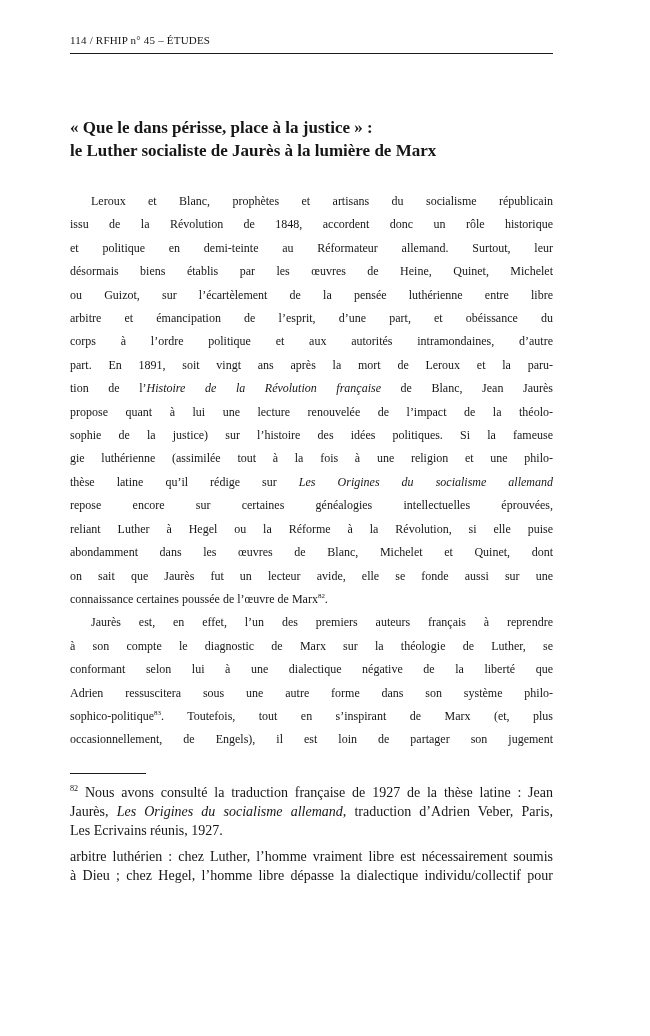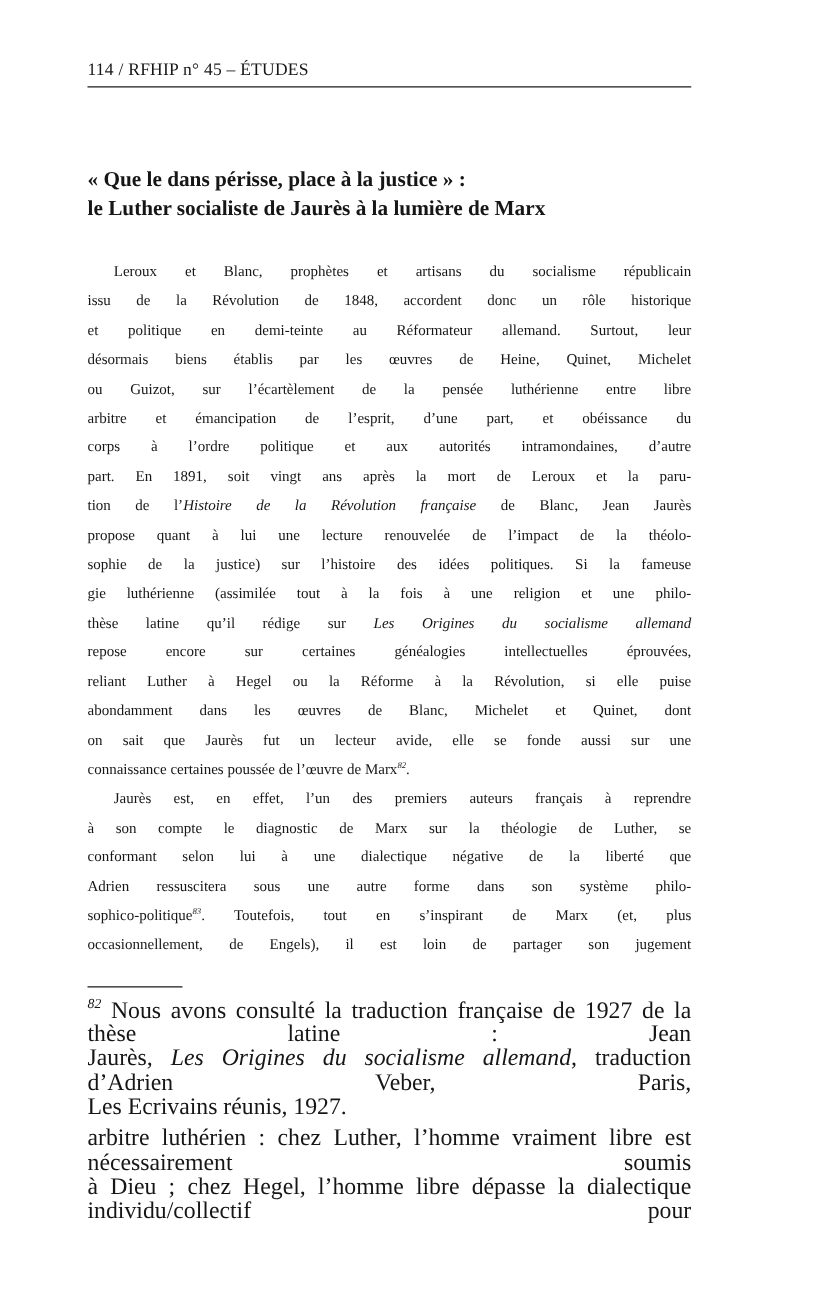--- a/index.html
+++ b/index.html
@@ -14,27 +14,26 @@
     width: 650px; height: 1036px;
     background: #ffffff;
     overflow: hidden;
   }
   .content {
     position: absolute;
     left: 70px; top: 0;
     width: 483px;
   }
   .running-head {
-    padding-top: 20px;
-    font-size: 14px;
+    padding-top: 32px;
+    font-size: 11px;
     line-height: 17px;
     padding-bottom: 4px;
     border-bottom: 1.6px solid #1b1b1b;
     letter-spacing: 0.2px;
-    margin-top: 28px;
   }
   .title {
     margin: 62px 0 0 0;
     font-size: 17px;
     font-weight: bold;
     line-height: 23px;
   }
   .title .title-line { display: block; }
   .body-text {
     margin-top: 28px;
@@ -48,30 +47,29 @@
   .line.short {
     text-align: left;
     text-align-last: left;
   }
   .line.indent { text-indent: 21px; }
   em { font-style: italic; }
   sup {
     font-size: 0.58em;
     line-height: 0;
     vertical-align: super;
-    font-style: italic;
   }
   .fn-sep {
     margin-top: 21px;
     width: 76px;
     border-top: 1.4px solid #1b1b1b;
   }
   .footnotes {
     margin-top: 9px;
-    font-size: 19px;
+    font-size: 14px;
     line-height: 19.3px;
   }
   .footnote { margin-bottom: 6px; }
 </style>
 </head>
 <body>
 
 <div class="page">
   <div class="content">
 

